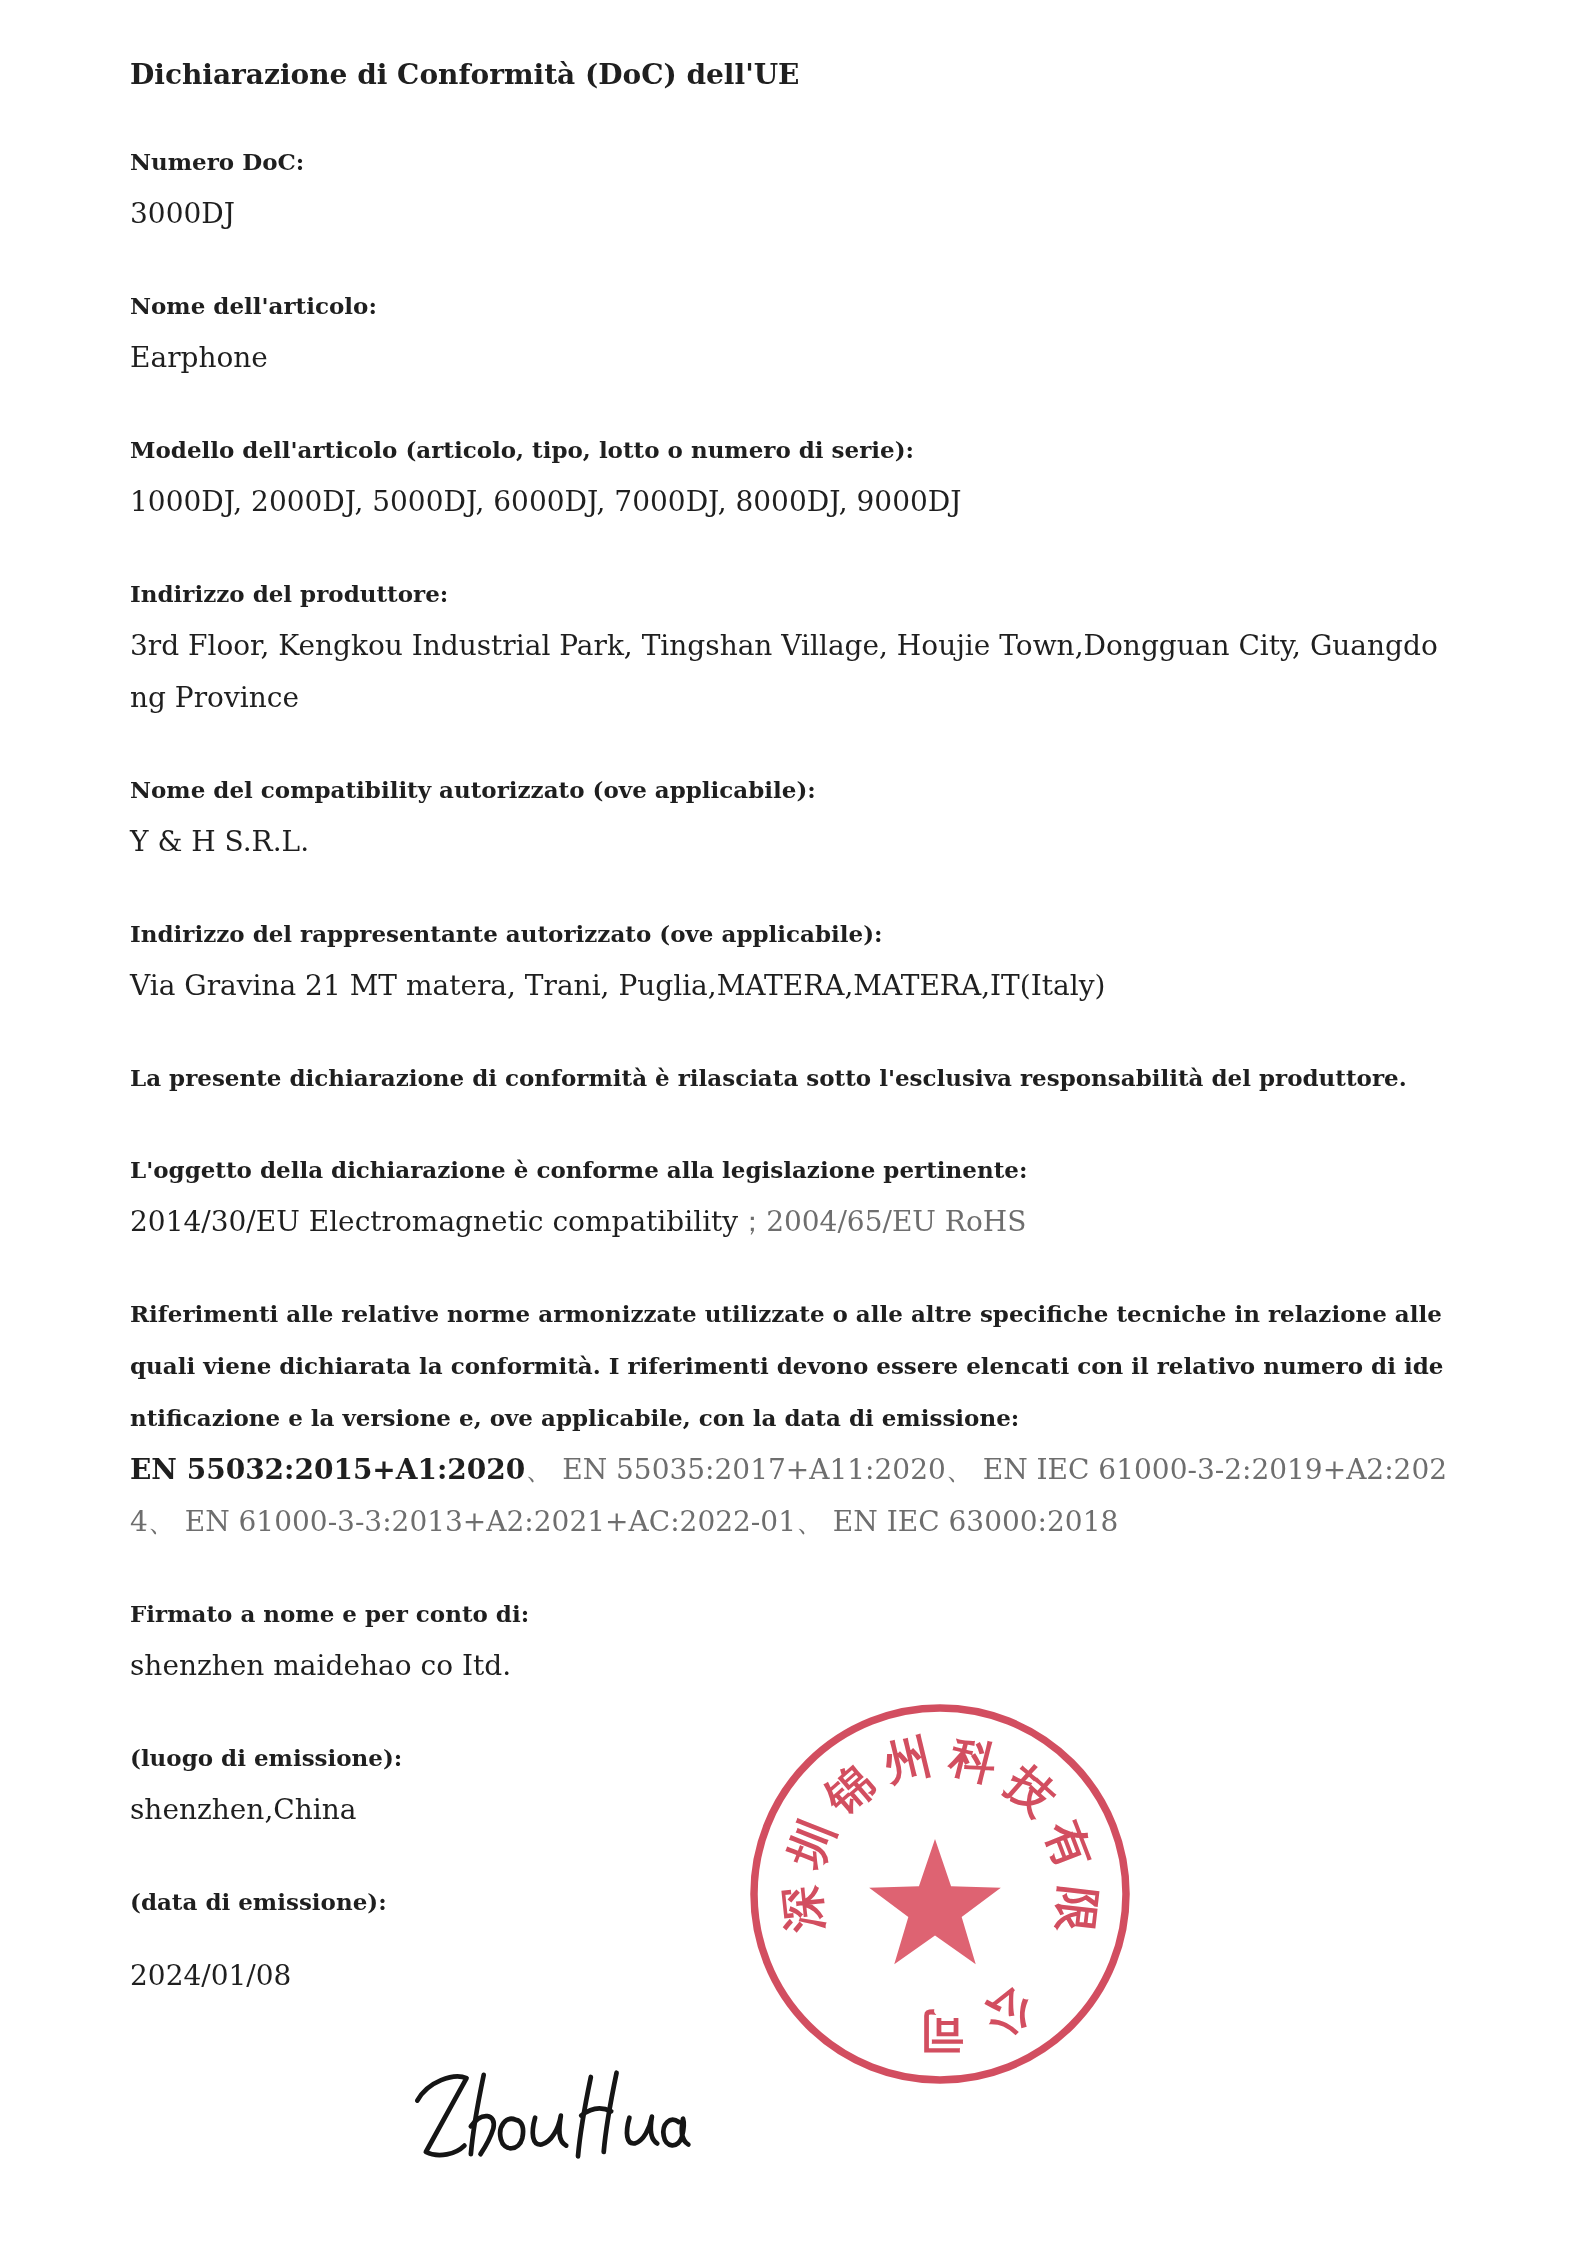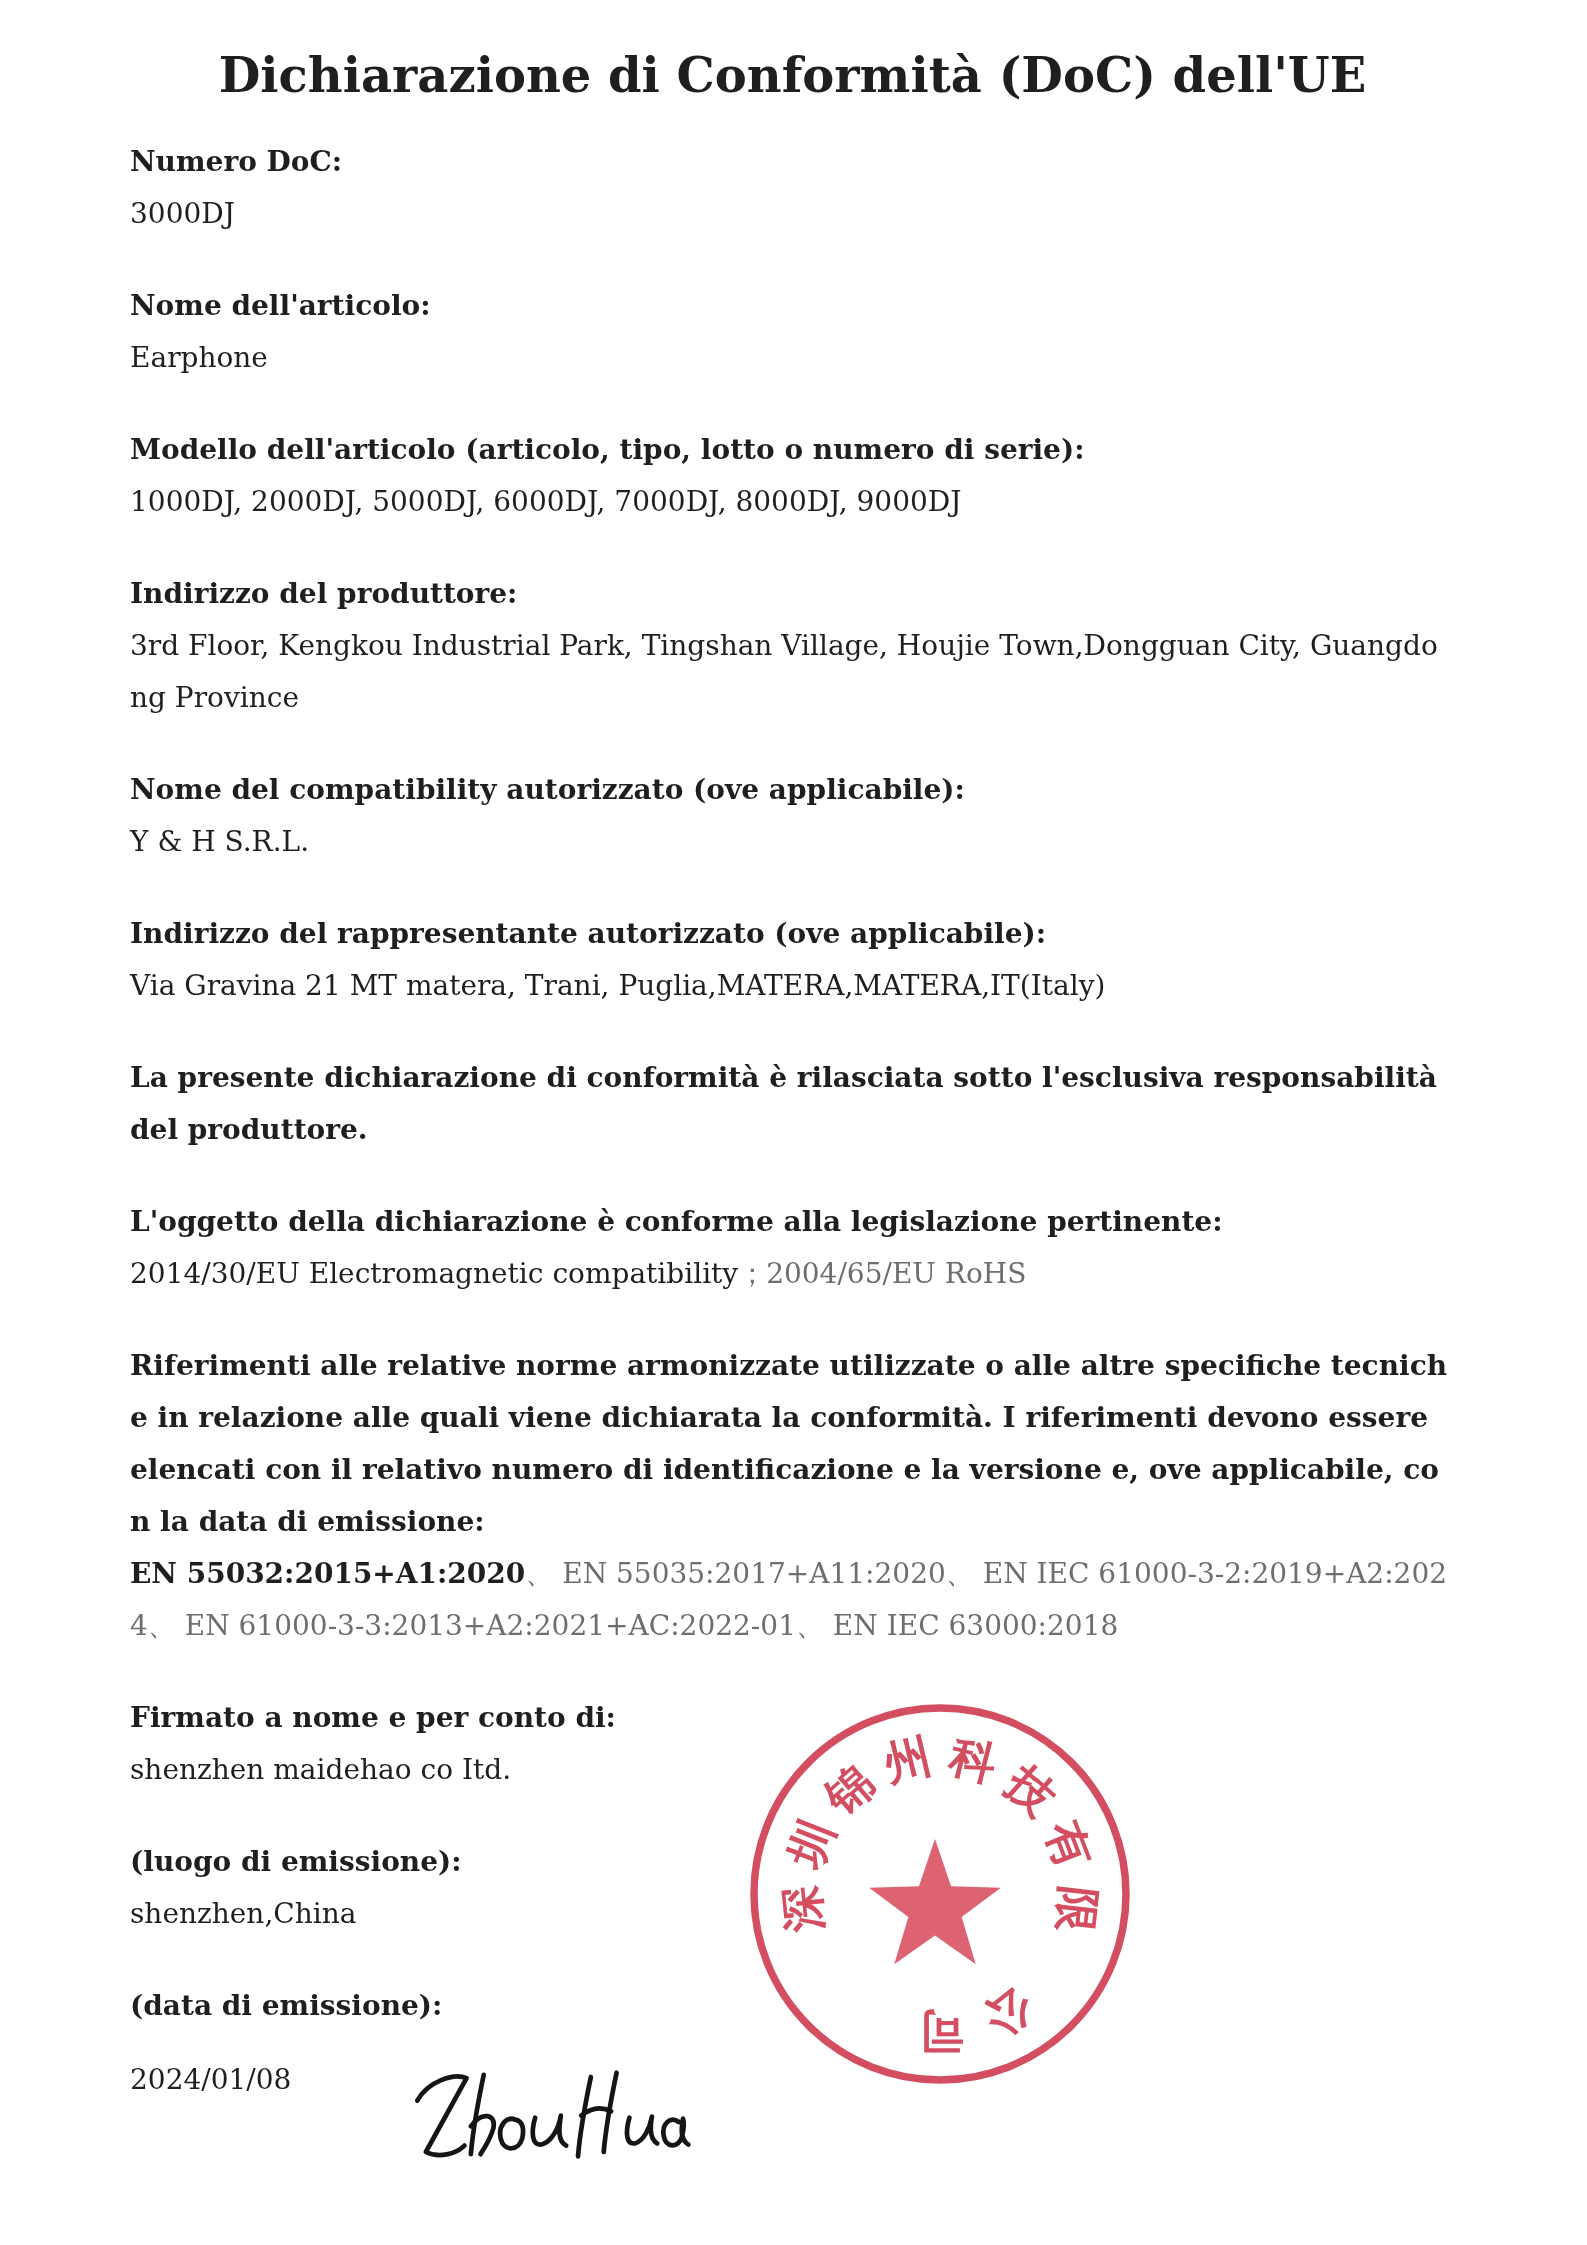--- a/index.html
+++ b/index.html
@@ -6,29 +6,29 @@
   .page {
     position:relative;
     width:1587px; height:2245px;
     background:#ffffff;
     font-family:"DejaVu Serif","Liberation Serif",serif;
     color:#1f1f1f;
     overflow:hidden;
   }
   .content { padding:50px 132px 0 130px; }
   .doc-title {
-    text-align:center;
-    font-size:48px; font-weight:bold;
+    text-align:left;
+    font-size:28px; font-weight:bold;
     line-height:50px;
     margin:0 0 36px 0;
   }
   .field { margin:0 0 40px 0; }
   .field .label {
     font-weight:bold;
-    font-size:28px; line-height:52px;
+    font-size:23px; line-height:52px;
     word-break:break-all;
   }
   .field .value {
     font-size:28px; line-height:52px;
     word-break:break-all;
   }
   .muted { color:#6e6e6e; }
   .strong-std { font-weight:bold; color:#1f1f1f; }
   .extra-gap { margin-top:22px; }
   .stamp-svg {

